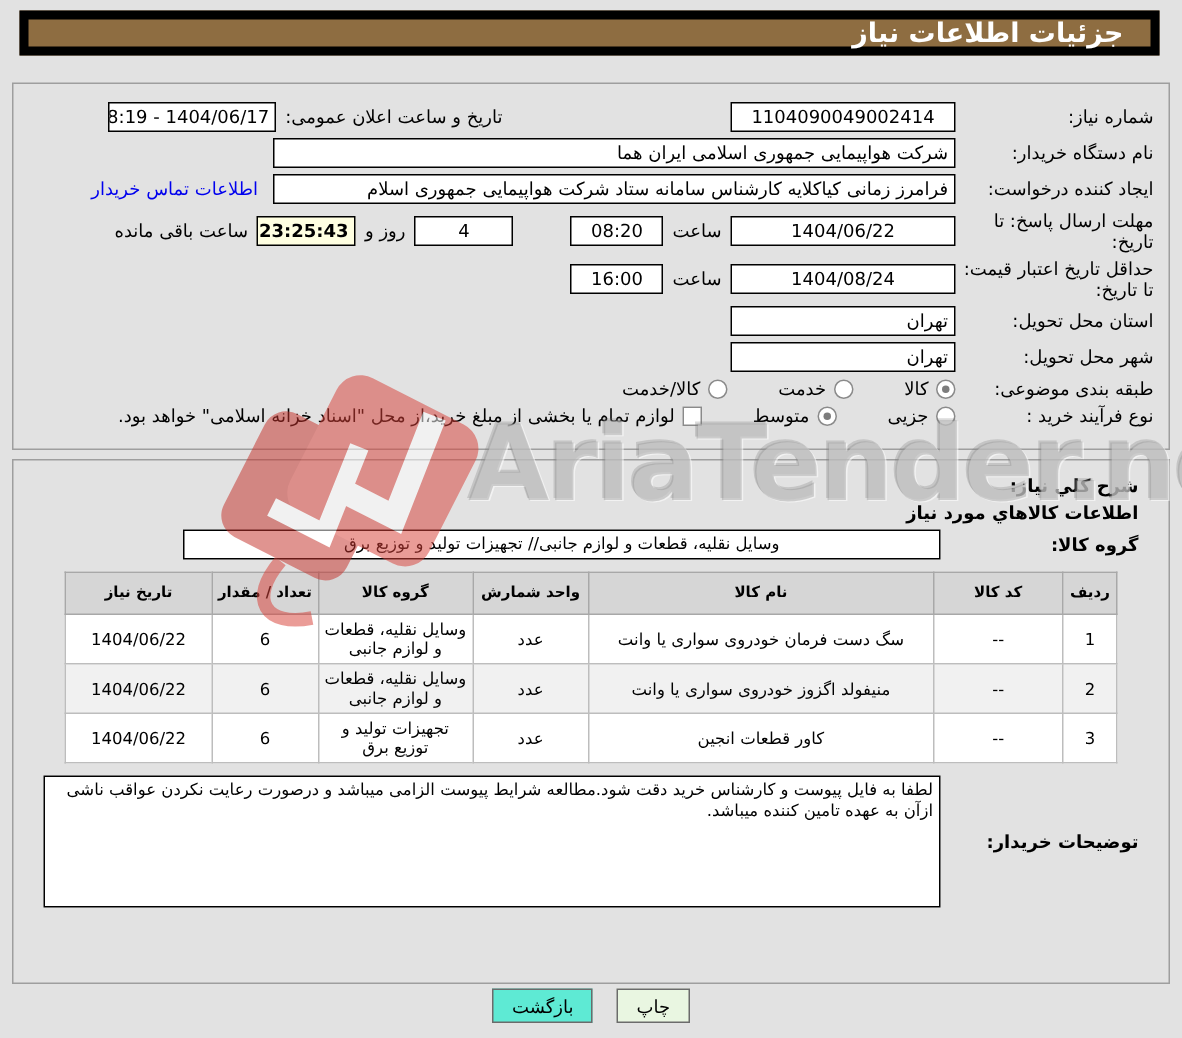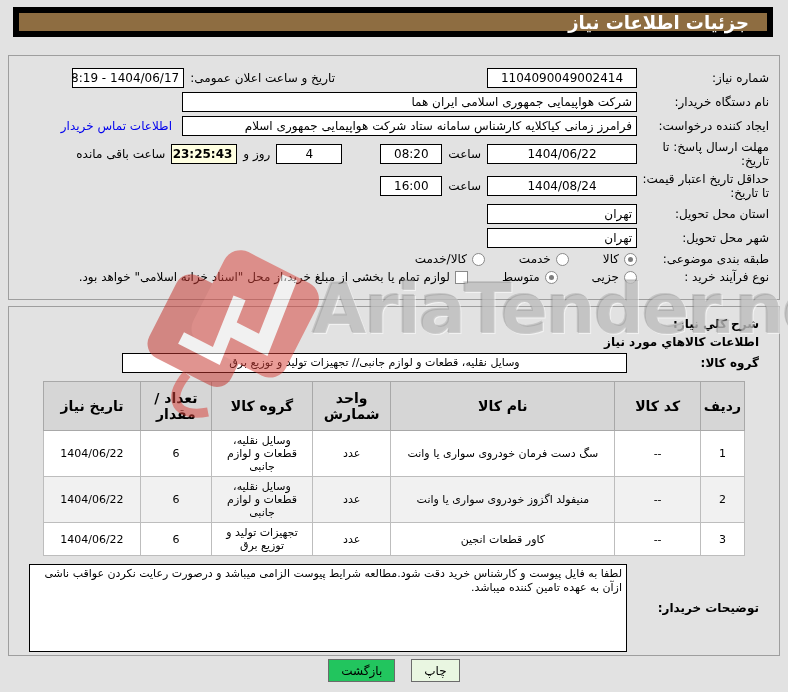--- a/index.html
+++ b/index.html
@@ -59,41 +59,41 @@
   .desc-box  { width:505px; height:38px; }
   .notes-box { width:644px; height:88px; }
   .sec-title { font-weight:bold; margin:4px 0 4px; }
   .grp-box { width:505px; font-size:11px; }
   table.goods {
     border-collapse:collapse; margin:8px 14px 0; width:calc(100% - 28px);
     font-size:11px; background:#fff;
   }
   table.goods th {
     background:#d6d6d6; border:1px solid #a8a8a8; padding:8px 3px;
-    font-size:14px; font-weight:bold;
+    font-size:10px; font-weight:bold;
   }
   table.goods td {
     border:1px solid #bdbdbd; padding:3px; text-align:center; background:#fff;
     line-height:13px;
   }
   table.goods tr.alt td { background:#f1f1f1; }
   .c-row  { width:36px; }  .c-code { width:92px; }  .c-name { width:246px; }
   .c-unit { width:80px; }  .c-grp  { width:108px; } .c-qty  { width:74px; }
   .c-date { width:100px; }
   .btns {
     position:absolute; top:659px; left:0; right:0;
     display:flex; justify-content:center; gap:16px;
   }
   .btn {
     height:23px; padding:0 12px; border:1px solid #6b6b6b; font-size:12px;
     display:flex; align-items:center; cursor:pointer;
     font-family:"DejaVu Sans","Liberation Sans",sans-serif;
   }
   .btn-print { background:#E9F6E1; }
-  .btn-back  { background:#22c55e; }
+  .btn-back  { background:#5eead4; }
   
   .wm {
     position:absolute; top:248px; left:0; width:788px; height:180px;
     pointer-events:none; z-index:40; direction:ltr; overflow:hidden;
   }
   .wm-text {
     position:absolute; left:312px; top:20px; font-size:70px; font-weight:bold;
     letter-spacing:-2px; white-space:nowrap; color:rgba(148,148,148,0.40);
     text-shadow:1px 1px 0 rgba(255,255,255,0.55), -1px -1px 0 rgba(110,110,110,0.25);
   }

